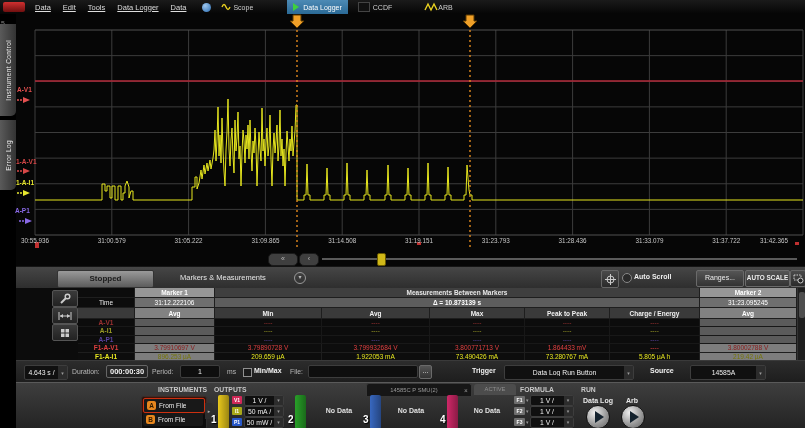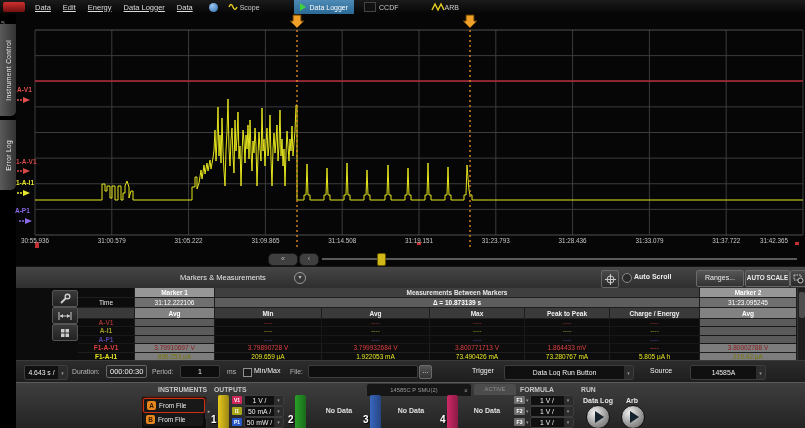--- a/index.html
+++ b/index.html
@@ -56,21 +56,21 @@
   .bg-colhdr-m{background:#828282;color:#fff;font-weight:bold;}
   .bg-mcell{background:#7d7d7d;}
   .trow{background:#0d0d0d;}
   .trow .lab{font-weight:bold;}
   .dim{opacity:.7;}
   #tbl-scroll{left:781px;top:0;width:8px;height:72px;background:#1e1e1e;border-left:1px solid #333;}
   #tbl-thumb{left:1px;top:4px;width:6px;height:26px;background:#4e4e4e;border-radius:2px;}
   
   #setrow{left:16px;top:360px;width:789px;height:22px;background:linear-gradient(#2c2c2c,#1d1d1d);border-top:1px solid #3a3a3a;z-index:10;}
   .slabel{font-size:6.8px;color:#b8b8b8;top:7px;}
-  .sbold{font-size:7px;color:#f0f0f0;font-weight:normal;top:6px;}
+  .sbold{font-size:7px;color:#f0f0f0;font-weight:bold;top:6px;}
   .field{background:#0e0e0e;border:1px solid #3d3d3d;border-radius:2px;color:#eee;font-size:7px;text-align:center;}
   .ddown{background:#101010;border:1px solid #3d3d3d;border-radius:2px;color:#eee;font-size:6.8px;display:flex;align-items:center;}
   .ddown .txt{flex:1;text-align:center;overflow:hidden;white-space:nowrap;}
   .ddown .car{width:9px;height:100%;background:#2c2c2c;color:#999;font-size:5px;display:flex;align-items:center;justify-content:center;}
   .chk{width:7px;height:7px;border:1px solid #909090;background:#1a1a1a;top:7px;}
   
   #bottompanel{left:16px;top:382px;width:789px;height:46px;background:linear-gradient(#3e3e3e,#232323);border-top:1px solid #5a5a5a;z-index:10;}
   .phead{font-size:6.8px;font-weight:bold;color:#c8c8c8;top:3px;}
   .instr-tab{left:350px;top:0;width:104px;height:12px;background:#161616;border:1px solid #3a3a3a;border-bottom:none;
              border-radius:3px 3px 0 0;display:flex;align-items:center;}
@@ -160,21 +160,21 @@
     <span class="xtick" style="left:619.4px">31:33.079</span>
     <span class="xtick" style="left:696.2px">31:37.722</span>
     <span class="xtick" style="left:745px;width:58px">31:42.365</span>
   </div>
   <span class="abs" id="corner-badge">5</span>
 
   <div class="abs" id="menubar">
     <span class="logo"></span>
     <span class="mitem">Data</span>
     <span class="mitem">Edit</span>
-    <span class="mitem">Energy</span>
+    <span class="mitem">Tools</span>
     <span class="mitem">Data Logger</span>
     <span class="mitem">Data</span>
     <span class="infoicon"></span>
     <div class="mtab">
       <svg width="12" height="10">
         <path d="M1 5 q2 -5 4 0 q2 5 4 0" stroke="#e8d020" fill="none" stroke-width="1.4"></path>
         </svg>
       <span>Scope</span>
     </div>
     <div class="mtab active" style="margin-left:28px">
@@ -199,20 +199,21 @@
   <div class="abs sidetab" style="top:120px;height:70px;">
     <span>Error Log</span>
     </div>
 
   <div class="abs scrollbtn" style="left:268px;width:28px;">«</div>
   <div class="abs scrollbtn" style="left:299px;width:18px;">‹</div>
   <div class="abs" id="sc-track"></div>
   <div class="abs" id="sc-handle"></div>
 
   <div class="abs" id="statusrow">
+    <div class="abs" id="btn-stopped">Stopped</div>
     <span class="abs" id="mm-label">Markers &amp; Measurements</span>
     <div class="abs chev-circle">▾</div>
     <div class="abs sqbtn" style="left:585px;top:3px;width:16px;height:16px;">
       <svg width="11" height="11">
         <circle cx="5.5" cy="5.5" r="3.5" stroke="#ccc" fill="none"></circle>
         <line x1="5.5" y1="0" x2="5.5" y2="11" stroke="#ccc"></line>
           <line x1="0" y1="5.5" x2="11" y2="5.5" stroke="#ccc"></line>
         </svg>
     </div>
     <span class="abs" style="left:606px;top:6px;width:8px;height:8px;border:1px solid #888;border-radius:50%;background:#2a2a2a;"></span>

